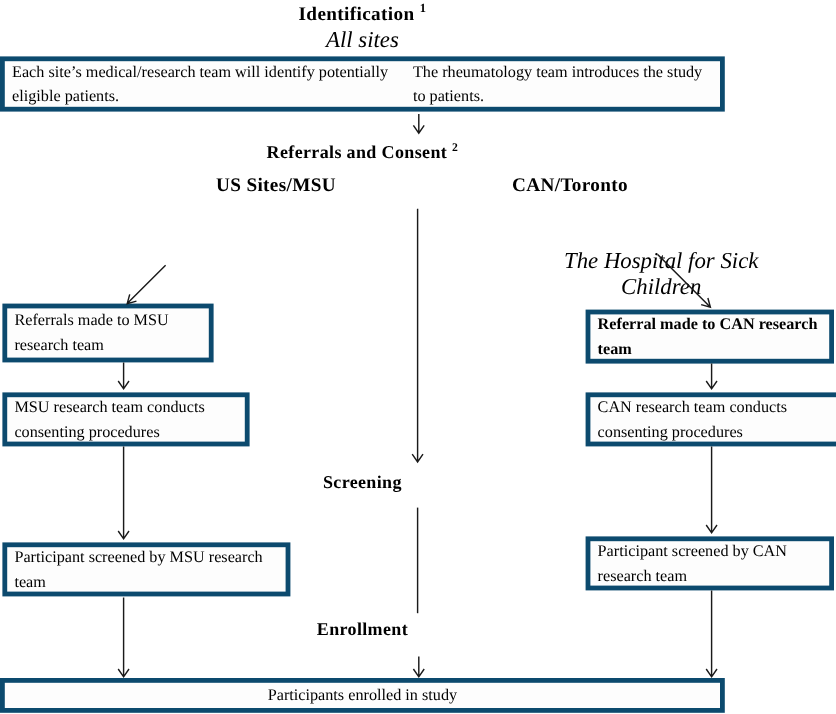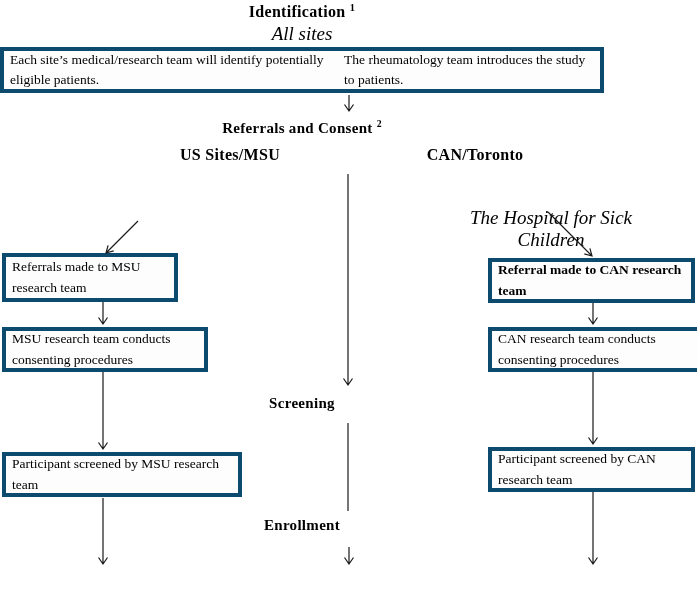--- a/index.html
+++ b/index.html
@@ -86,20 +86,23 @@
   <div class="box" style="left:488px; top:327px; width:234px; height:45px;">
     <div>CAN research team conducts consenting procedures</div>
   </div>
   <div class="box" style="left:488px; top:447px; width:207px; height:45px;">
     <div>Participant screened by CAN research team</div>
   </div>
 
   <div class="abs center subheading fullwidth" style="top:395px;">Screening</div>
   <div class="abs center subheading fullwidth" style="top:517px;">Enrollment</div>
 
+  <div class="box fullwidth" style="top:565px; height:29px;">
+    <div>Participants enrolled in study</div>
+  </div>
 
   <svg class="connectors" viewBox="0 0 697 595" xmlns="http://www.w3.org/2000/svg">
     <path d="M349 95 V111 M344.5 104.5 L349 111 L353.5 104.5"></path>
     <path d="M348 174 V385 M343.5 378.5 L348 385 L352.5 378.5"></path>
     <path d="M348 423 V511"></path>
     <path d="M349 547 V564 M344.5 557.5 L349 564 L353.5 557.5"></path>
     <path d="M138 221 L106 253 M113.7 250.9 L106 253 L108.1 245.3"></path>
     <path d="M548 212 L592 256 M589.9 248.3 L592 256 L584.3 253.9"></path>
     <path d="M103 302 V324 M98.5 317.5 L103 324 L107.5 317.5"></path>
     <path d="M103 372 V449 M98.5 442.5 L103 449 L107.5 442.5"></path>

